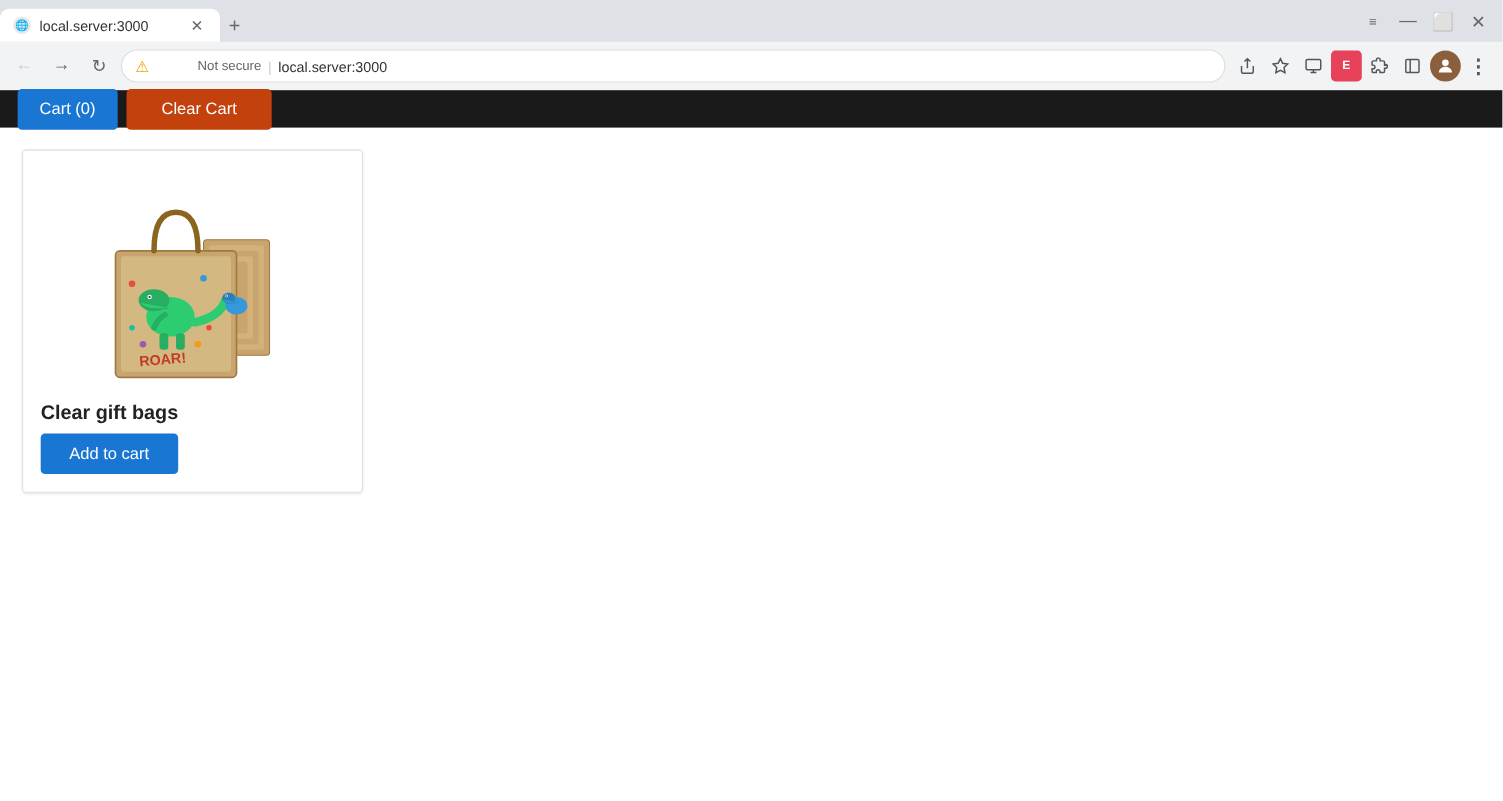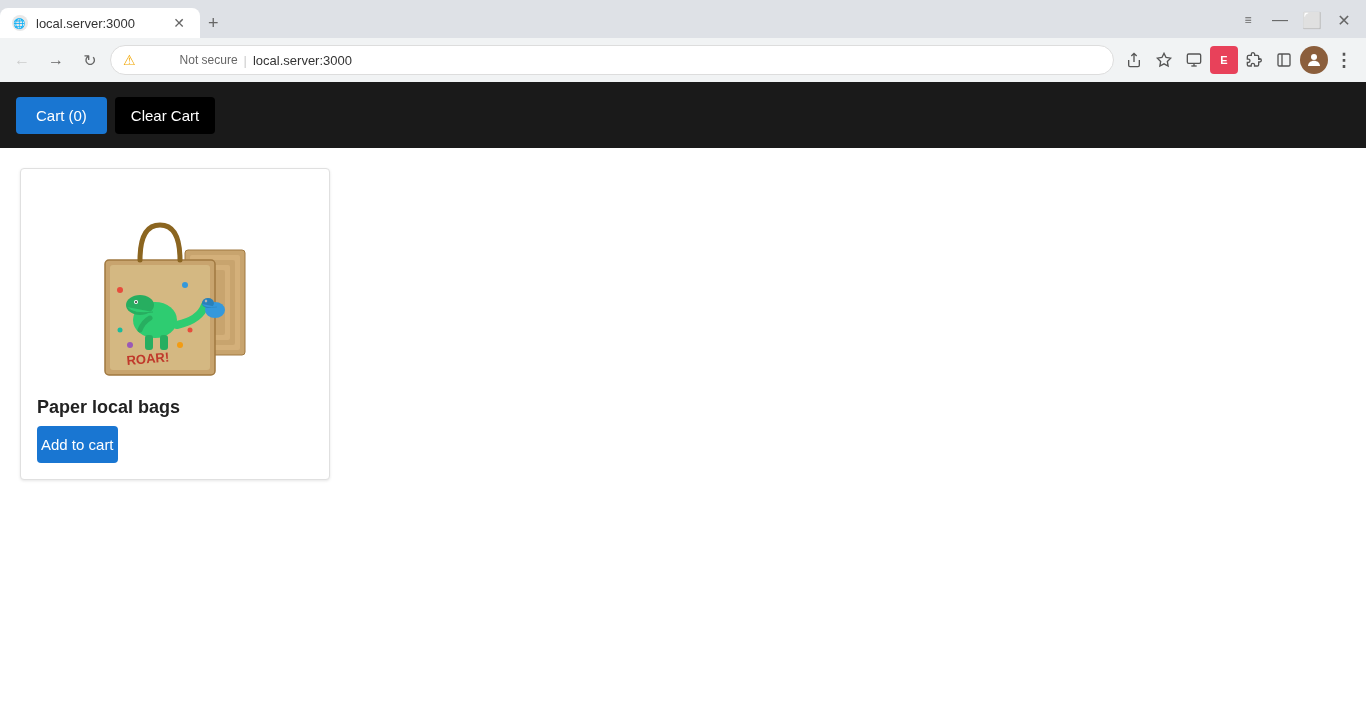--- a/index.html
+++ b/index.html
@@ -130,38 +130,38 @@
       overflow: hidden;
     }
 
     
     .app-navbar {
       background: #1a1a1a;
       display: flex;
       align-items: center;
       padding: 8px 16px;
       gap: 8px;
-      height: 66px;
+      height: 34px;
     }
     .cart-btn {
       background: #1976d2;
       color: white;
       border: none;
       border-radius: 4px;
       padding: 10px 20px;
       font-size: 15px;
       cursor: pointer;
       font-weight: 500;
     }
     .clear-cart-btn {
-      background: #000000;
+      background: #c2410c;
       color: white;
       border: none;
       border-radius: 4px;
-      padding: 10px 16px;
+      padding: 10px 32px;
       font-size: 15px;
       cursor: pointer;
       font-weight: 500;
     }
 
     .app-content {
       padding: 20px;
     }
 
     
@@ -191,21 +191,21 @@
     .product-price {
       font-size: 14px;
       color: #e57c00;
       margin-bottom: 16px;
     }
     .add-to-cart-btn {
       background: #1976d2;
       color: white;
       border: none;
       border-radius: 4px;
-      padding: 10px 4px;
+      padding: 10px 26px;
       font-size: 15px;
       cursor: pointer;
       font-weight: 500;
     }
   </style>
 </head>
 <body>
 
 <div class="browser-chrome">
 
@@ -327,16 +327,16 @@
         <text x="52" y="175" font-family="Arial" font-weight="bold" font-size="13" fill="#c0392b" transform="rotate(-5,52,175)">ROAR!</text>
 
         <ellipse cx="140" cy="120" rx="10" ry="8" fill="#3498db"></ellipse>
         <ellipse cx="133" cy="113" rx="6" ry="5" fill="#2980b9"></ellipse>
         <path d="M127 114 Q130 119 142 117" fill="#3498db" stroke="#2980b9" stroke-width="0.5"></path>
         <circle cx="131" cy="111" r="1.2" fill="white"></circle>
         <circle cx="131" cy="111" r="0.7" fill="#333"></circle>
       </svg>
     </div>
 
-    <div class="product-name">Paper local bags</div>
+    <div class="product-name">Clear gift bags</div>
     <button class="add-to-cart-btn">Add to cart</button>
   </div>
 </div>
 
 </body></html>

